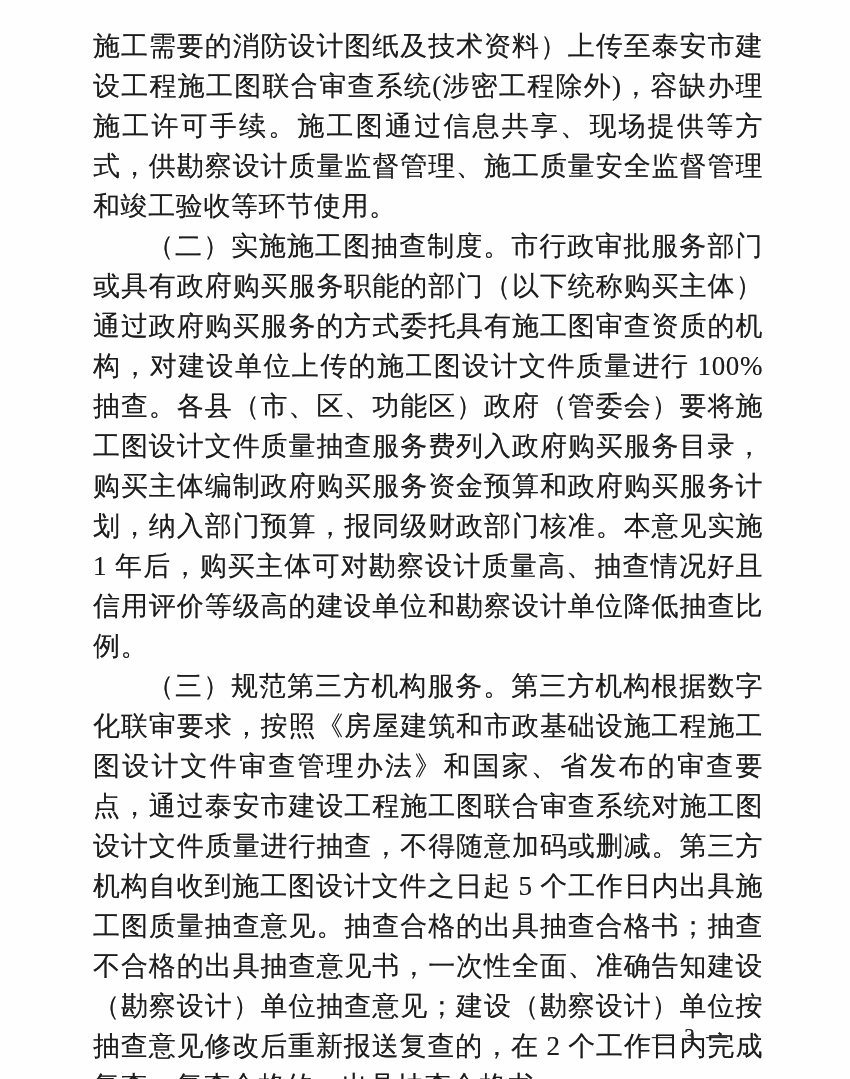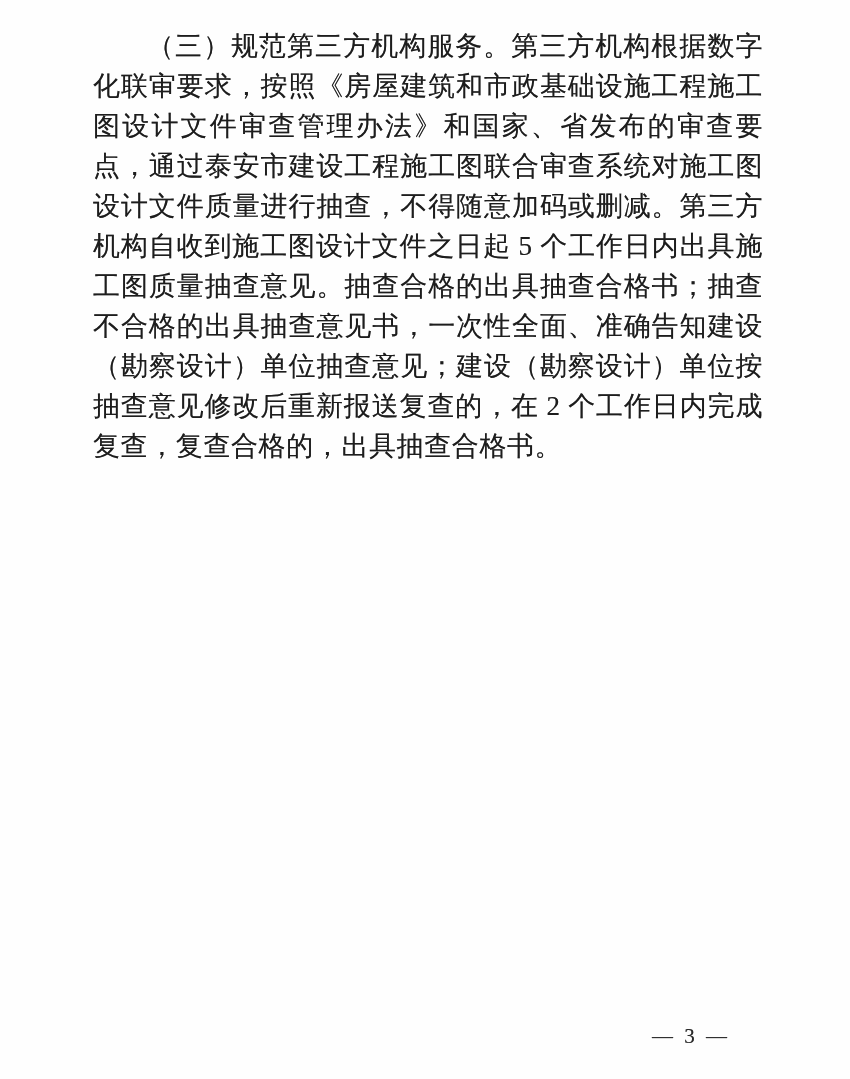--- a/index.html
+++ b/index.html
@@ -41,17 +41,19 @@
     color: #2a2a2a;
     letter-spacing: 3px;
     text-shadow: 0 0 0.4px rgba(20,20,20,0.5);
   }
 </style>
 </head>
 <body>
 
 <div class="page">
   <div class="text-block">
+    <p class="para">施工需要的消防设计图纸及技术资料）上传至泰安市建设工程施工图联合审查系统(涉密工程除外)，容缺办理施工许可手续。施工图通过信息共享、现场提供等方式，供勘察设计质量监督管理、施工质量安全监督管理和竣工验收等环节使用。</p>
+    <p class="para indent">（二）实施施工图抽查制度。市行政审批服务部门或具有政府购买服务职能的部门（以下统称购买主体）通过政府购买服务的方式委托具有施工图审查资质的机构，对建设单位上传的施工图设计文件质量进行 100%抽查。各县（市、区、功能区）政府（管委会）要将施工图设计文件质量抽查服务费列入政府购买服务目录，购买主体编制政府购买服务资金预算和政府购买服务计划，纳入部门预算，报同级财政部门核准。本意见实施 1 年后，购买主体可对勘察设计质量高、抽查情况好且信用评价等级高的建设单位和勘察设计单位降低抽查比例。</p>
     <p class="para indent">（三）规范第三方机构服务。第三方机构根据数字化联审要求，按照《房屋建筑和市政基础设施工程施工图设计文件审查管理办法》和国家、省发布的审查要点，通过泰安市建设工程施工图联合审查系统对施工图设计文件质量进行抽查，不得随意加码或删减。第三方机构自收到施工图设计文件之日起 5 个工作日内出具施工图质量抽查意见。抽查合格的出具抽查合格书；抽查不合格的出具抽查意见书，一次性全面、准确告知建设（勘察设计）单位抽查意见；建设（勘察设计）单位按抽查意见修改后重新报送复查的，在 2 个工作日内完成复查，复查合格的，出具抽查合格书。</p>
 
   </div>
   <div class="footer">— 3 —</div>
 </div>
 
 </body></html>

